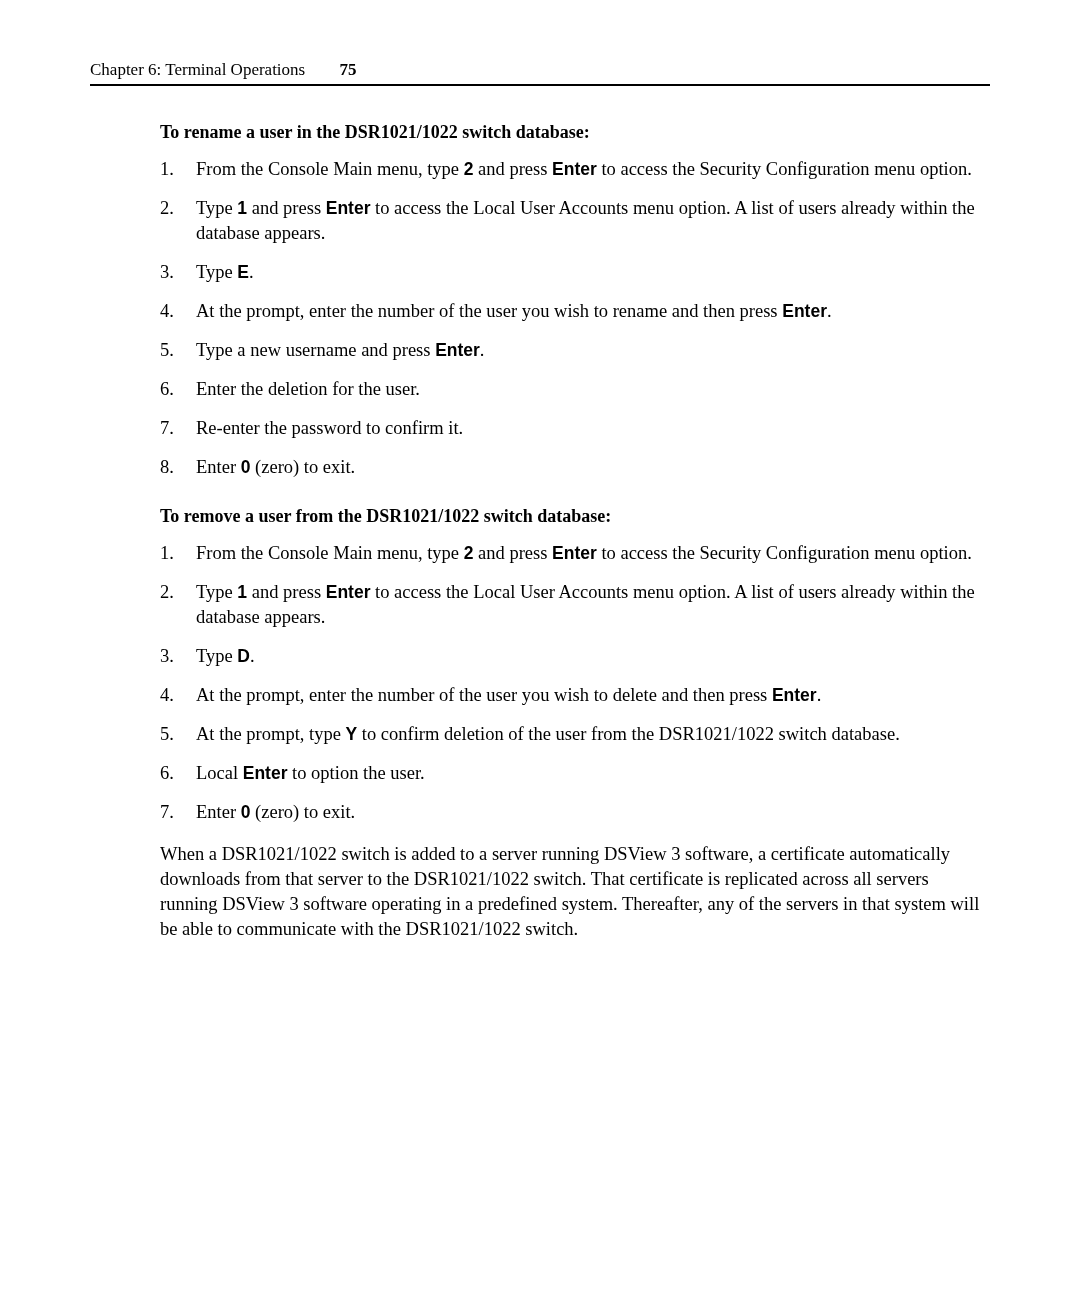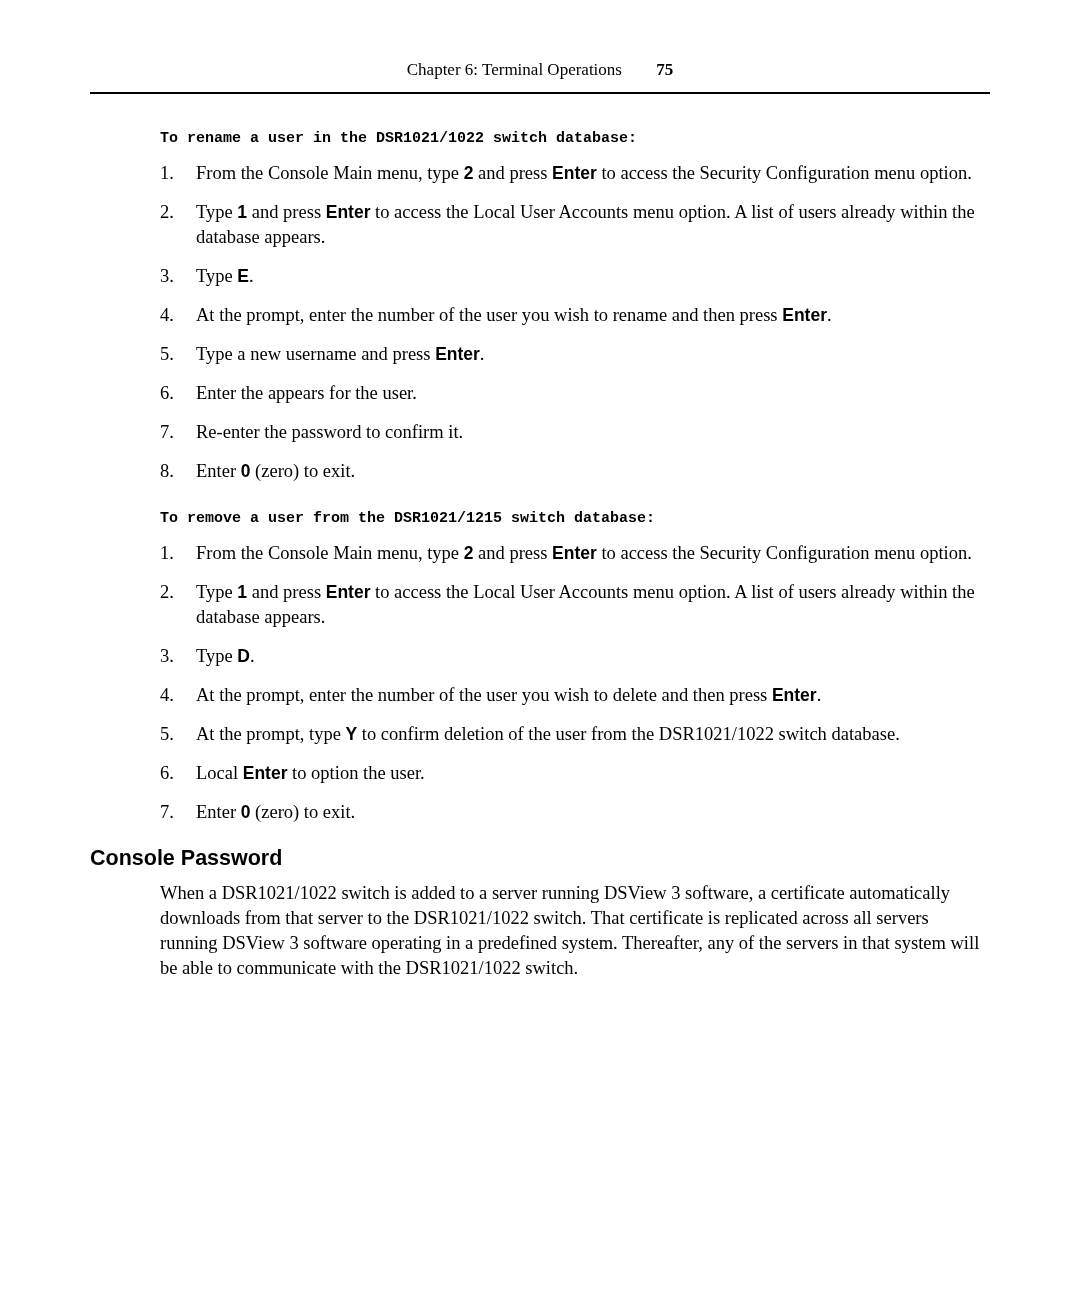--- a/index.html
+++ b/index.html
@@ -9,38 +9,38 @@
     color: #000;
     background: #fff;
     width: 1080px;
     height: 1296px;
     overflow: hidden;
   }
   .page {
     padding: 60px 90px 60px 90px;
   }
   .header {
-    text-align: center;
+    text-align: left;
     font-family: "Times New Roman", Times, serif;
     font-size: 17px;
-    padding-bottom: 12px;
+    padding-bottom: 4px;
     border-bottom: 2px solid #000;
     margin-bottom: 36px;
   }
   .page-num {
     font-weight: bold;
     margin-left: 30px;
   }
   .content {
     padding-left: 70px;
   }
   .section-title {
-    font-family: Liberation Mono, monospace;
+    font-family: Liberation Serif, serif;
     font-weight: bold;
-    font-size: 15px;
+    font-size: 18px;
     margin-top: 26px;
     margin-bottom: 14px;
   }
   .h2 {
     font-family: Arial, Helvetica, sans-serif;
     font-weight: bold;
     font-size: 21.5px;
     margin-top: 22px;
     margin-bottom: 10px;
     margin-left: -70px;
@@ -98,28 +98,28 @@
       </li>
       <li>
         <span data-bind="rename.steps.s3_a">Type </span><span class="bold" data-bind="rename.steps.s3_b">E</span><span data-bind="rename.steps.s3_c">.</span>
       </li>
       <li>
         <span data-bind="rename.steps.s4_a">At the prompt, enter the number of the user you wish to rename and then press </span><span class="bold" data-bind="rename.steps.s4_b">Enter</span><span data-bind="rename.steps.s4_c">.</span>
       </li>
       <li>
         <span data-bind="rename.steps.s5_a">Type a new username and press </span><span class="bold" data-bind="rename.steps.s5_b">Enter</span><span data-bind="rename.steps.s5_c">.</span>
       </li>
-      <li><span data-bind="rename.steps.s6">Enter the appears for the user.</span></li>
+      <li><span data-bind="rename.steps.s6">Enter the deletion for the user.</span></li>
       <li><span data-bind="rename.steps.s7">Re-enter the password to confirm it.</span></li>
       <li>
         <span data-bind="rename.steps.s8_a">Enter </span><span class="bold" data-bind="rename.steps.s8_b">0</span><span data-bind="rename.steps.s8_c"> (zero) to exit.</span>
       </li>
     </ol>
 
-    <div class="section-title" data-bind="remove.title">To remove a user from the DSR1021/1215 switch database:</div>
+    <div class="section-title" data-bind="remove.title">To remove a user from the DSR1021/1022 switch database:</div>
     <ol class="steps">
       <li>
         <span data-bind="remove.steps.s1_a">From the Console Main menu, type </span><span class="bold" data-bind="remove.steps.s1_b">2</span><span data-bind="remove.steps.s1_c"> and press </span><span class="bold" data-bind="remove.steps.s1_d">Enter</span><span data-bind="remove.steps.s1_e"> to access the Security Configuration menu option.</span>
       </li>
       <li>
         <span data-bind="remove.steps.s2_a">Type </span><span class="bold" data-bind="remove.steps.s2_b">1</span><span data-bind="remove.steps.s2_c"> and press </span><span class="bold" data-bind="remove.steps.s2_d">Enter</span><span data-bind="remove.steps.s2_e"> to access the Local User Accounts menu option. A list of users already within the database appears.</span>
       </li>
       <li>
         <span data-bind="remove.steps.s3_a">Type </span><span class="bold" data-bind="remove.steps.s3_b">D</span><span data-bind="remove.steps.s3_c">.</span>
       </li>
@@ -130,18 +130,17 @@
         <span data-bind="remove.steps.s5_a">At the prompt, type </span><span class="bold" data-bind="remove.steps.s5_b">Y</span><span data-bind="remove.steps.s5_c"> to confirm deletion of the user from the DSR1021/1022 switch database.</span>
       </li>
       <li>
         <span data-bind="remove.steps.s6_a">Local </span><span class="bold" data-bind="remove.steps.s6_b">Enter</span><span data-bind="remove.steps.s6_c"> to option the user.</span>
       </li>
       <li>
         <span data-bind="remove.steps.s7_a">Enter </span><span class="bold" data-bind="remove.steps.s7_b">0</span><span data-bind="remove.steps.s7_c"> (zero) to exit.</span>
       </li>
     </ol>
 
-    <div class="h2" data-bind="console_password.title">Console Password</div>
 
     <div class="para" data-bind="reset_certificates.para2">When a DSR1021/1022 switch is added to a server running DSView 3 software, a certificate automatically downloads from that server to the DSR1021/1022 switch. That certificate is replicated across all servers running DSView 3 software operating in a predefined system. Thereafter, any of the servers in that system will be able to communicate with the DSR1021/1022 switch.</div>
 
   </div>
 </div>
 
 </body></html>

